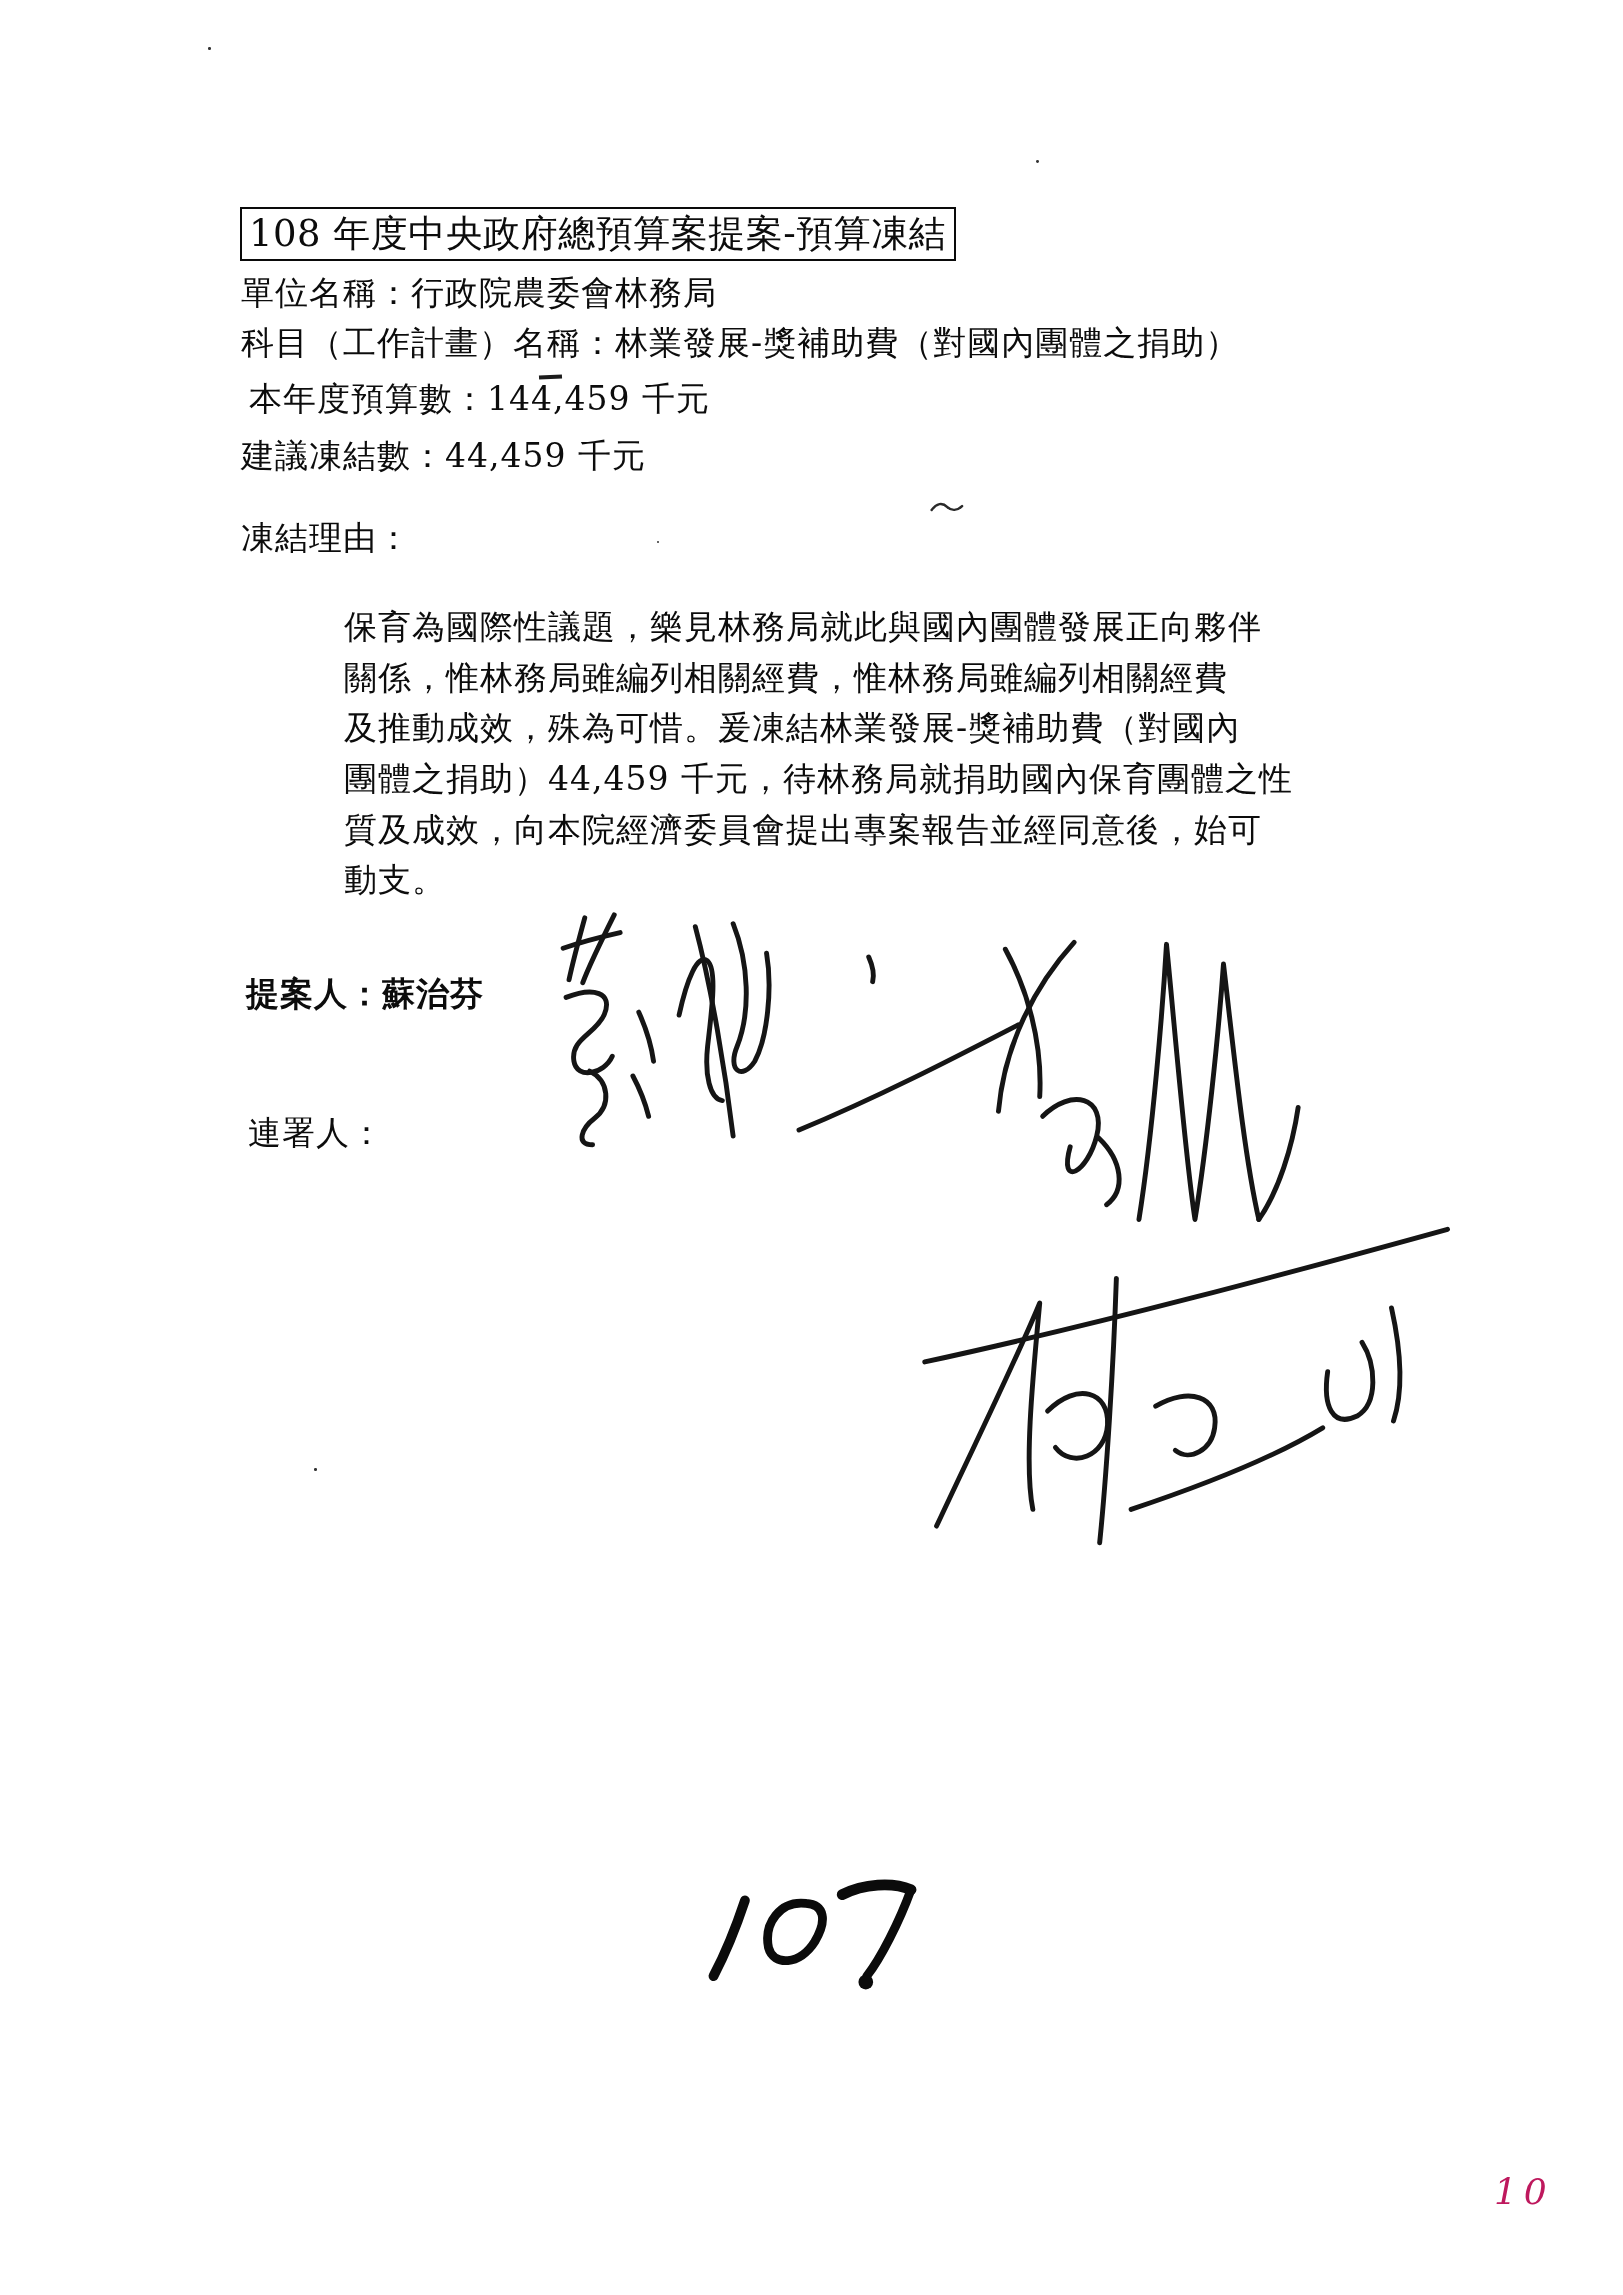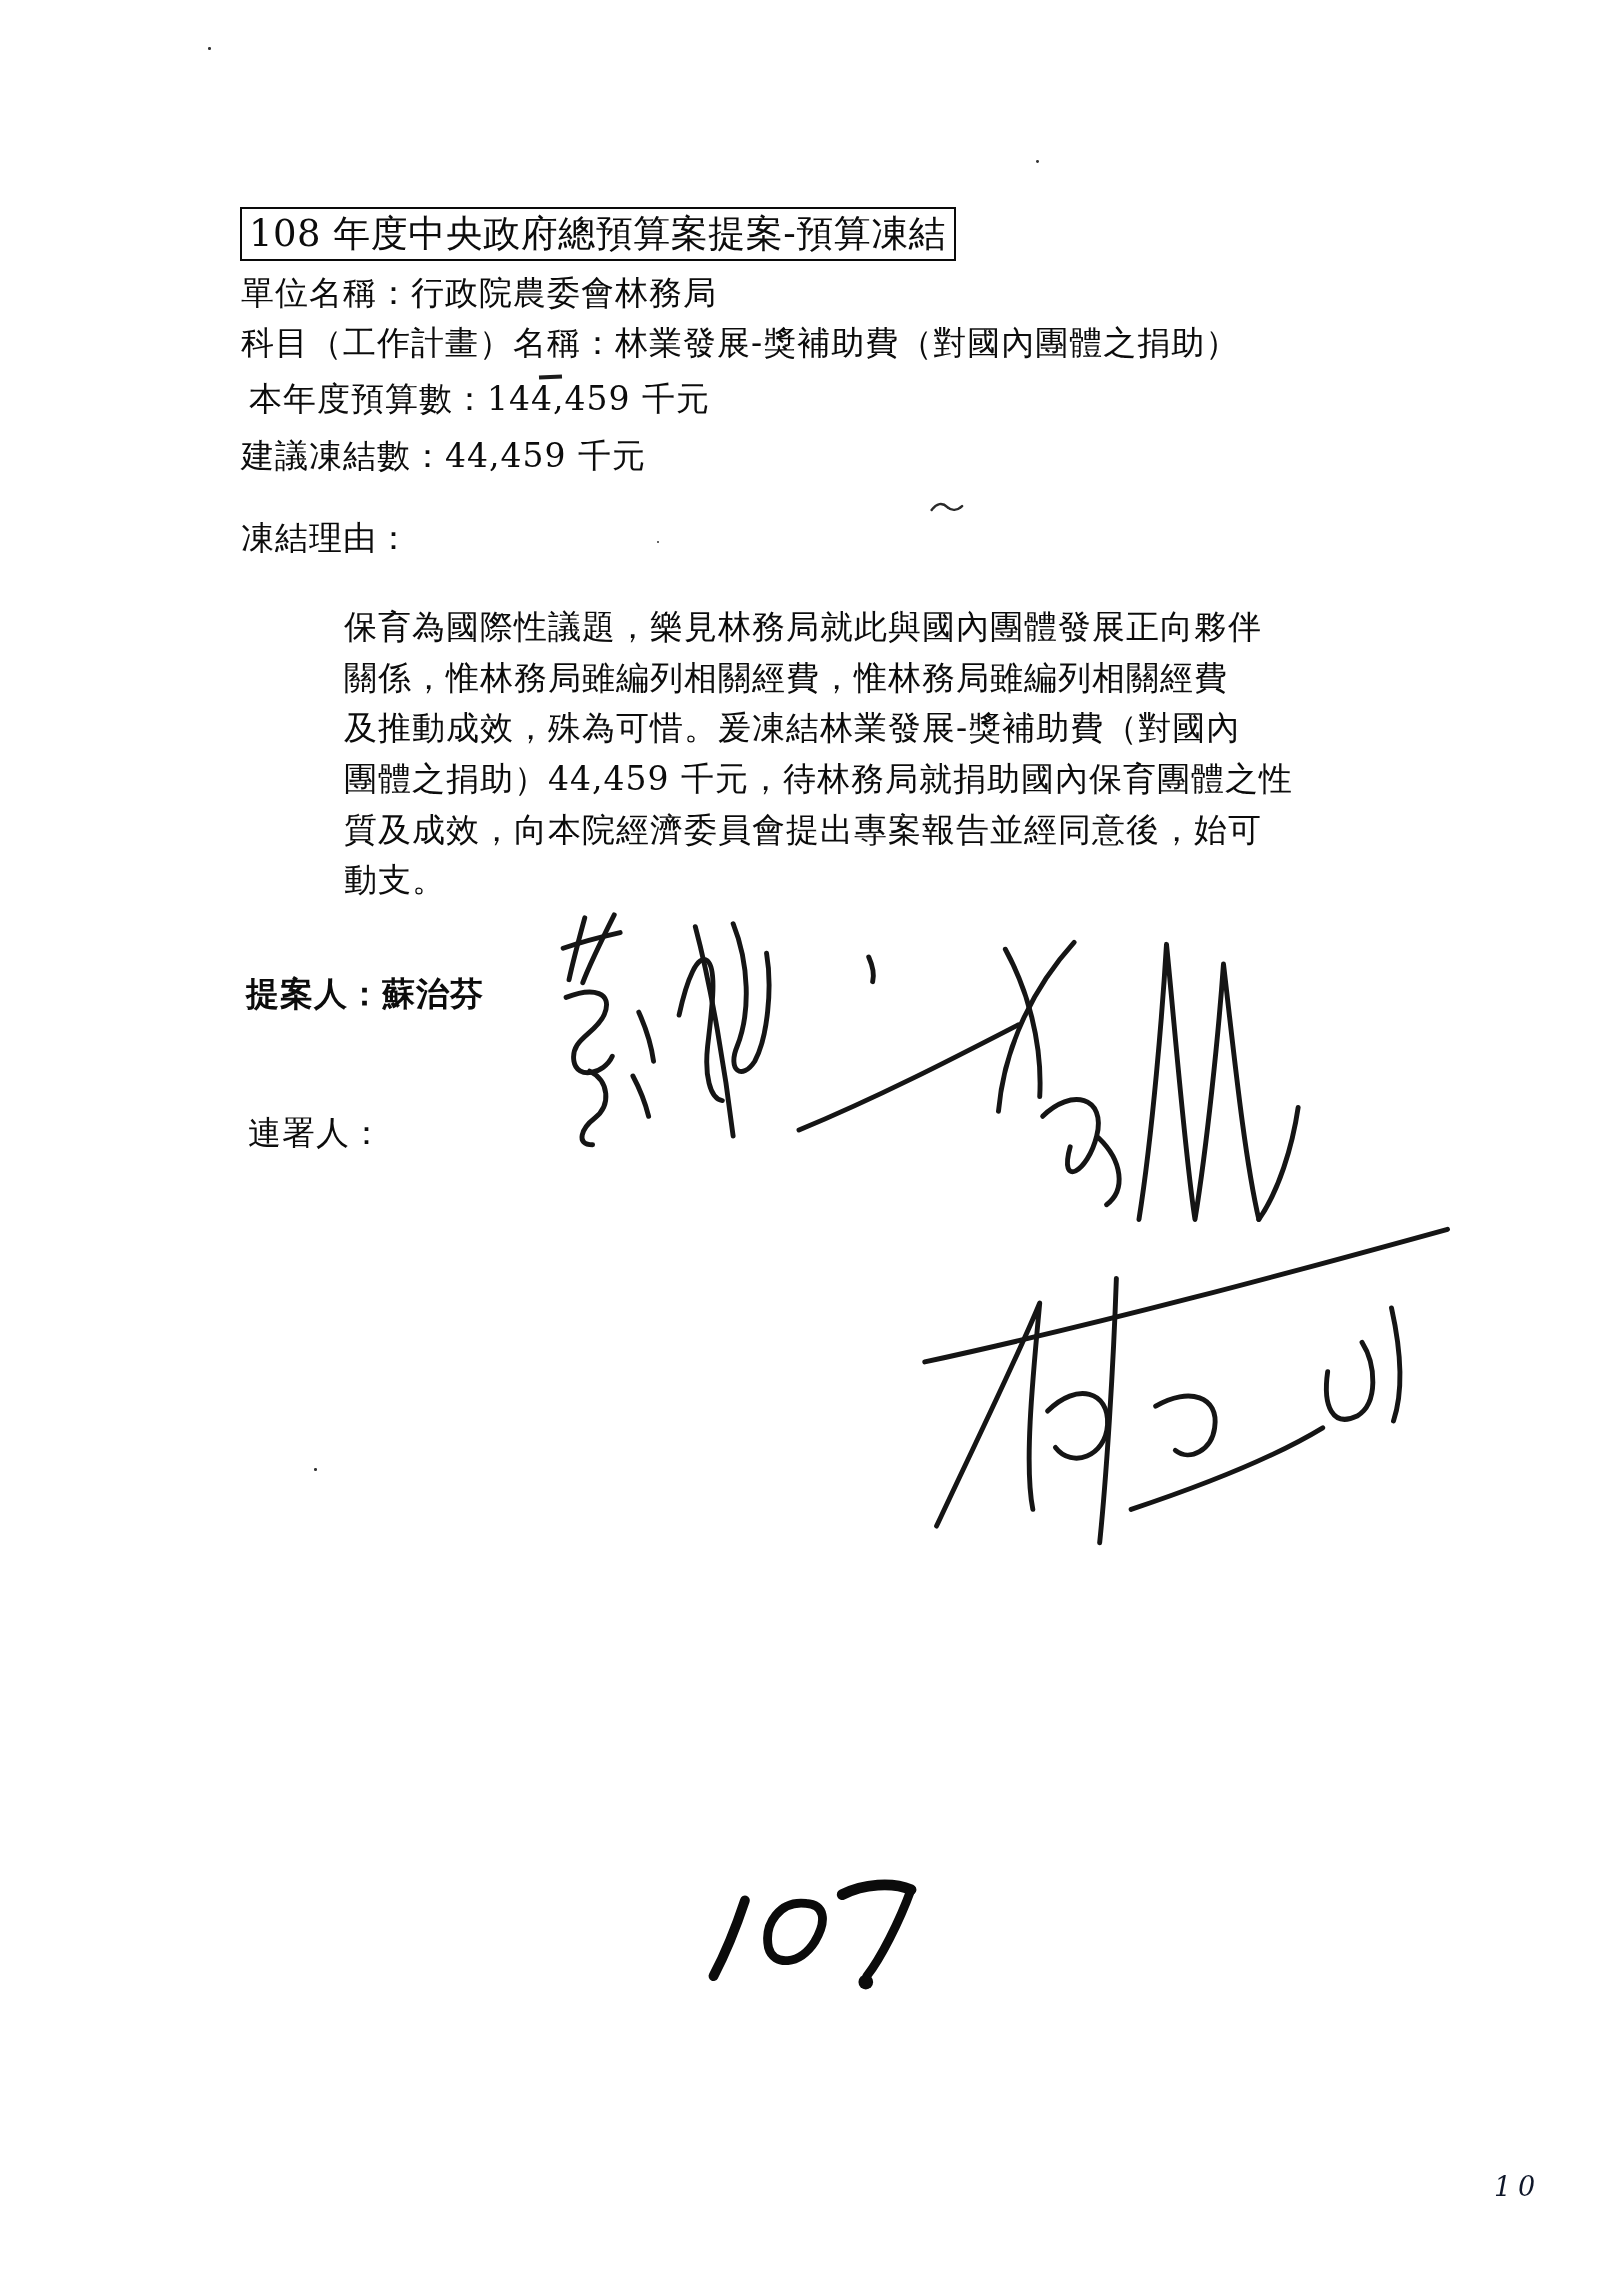--- a/index.html
+++ b/index.html
@@ -24,22 +24,22 @@
   .budget-line{left:249px;top:378px;}
   .freeze-line{left:241px;top:435px;}
   .reason-label{left:241px;top:517px;}
   .rline{left:344px;margin-top:38px;}
   .r0{top:568px}.r1{top:619px}.r2{top:669px}
   .r3{top:720px}.r4{top:771px}.r5{top:821px}
   .proposer-line{left:246px;top:973px;font-weight:bold;}
   .cosigner-label{left:248px;top:1112px;}
   .corner-page-number{
     left:1494px;top:2171px;
-    font-size:27px;font-style:italic;letter-spacing:6.9px;
-    color:#0f172a;
+    font-size:36px;font-style:italic;letter-spacing:6.9px;
+    color:#be185d;
   }
   .ink-layer{left:0;top:0;}
   .speck{position:absolute;background:#333;border-radius:50%;}
   .speck-bar{position:absolute;background:#1c1c1c;transform:rotate(-3deg);}
 </style>
 </head>
 <body>
 
 <div class="abs title-box">
   <span>108 年度中央政府總預算案提案-預算凍結</span>

